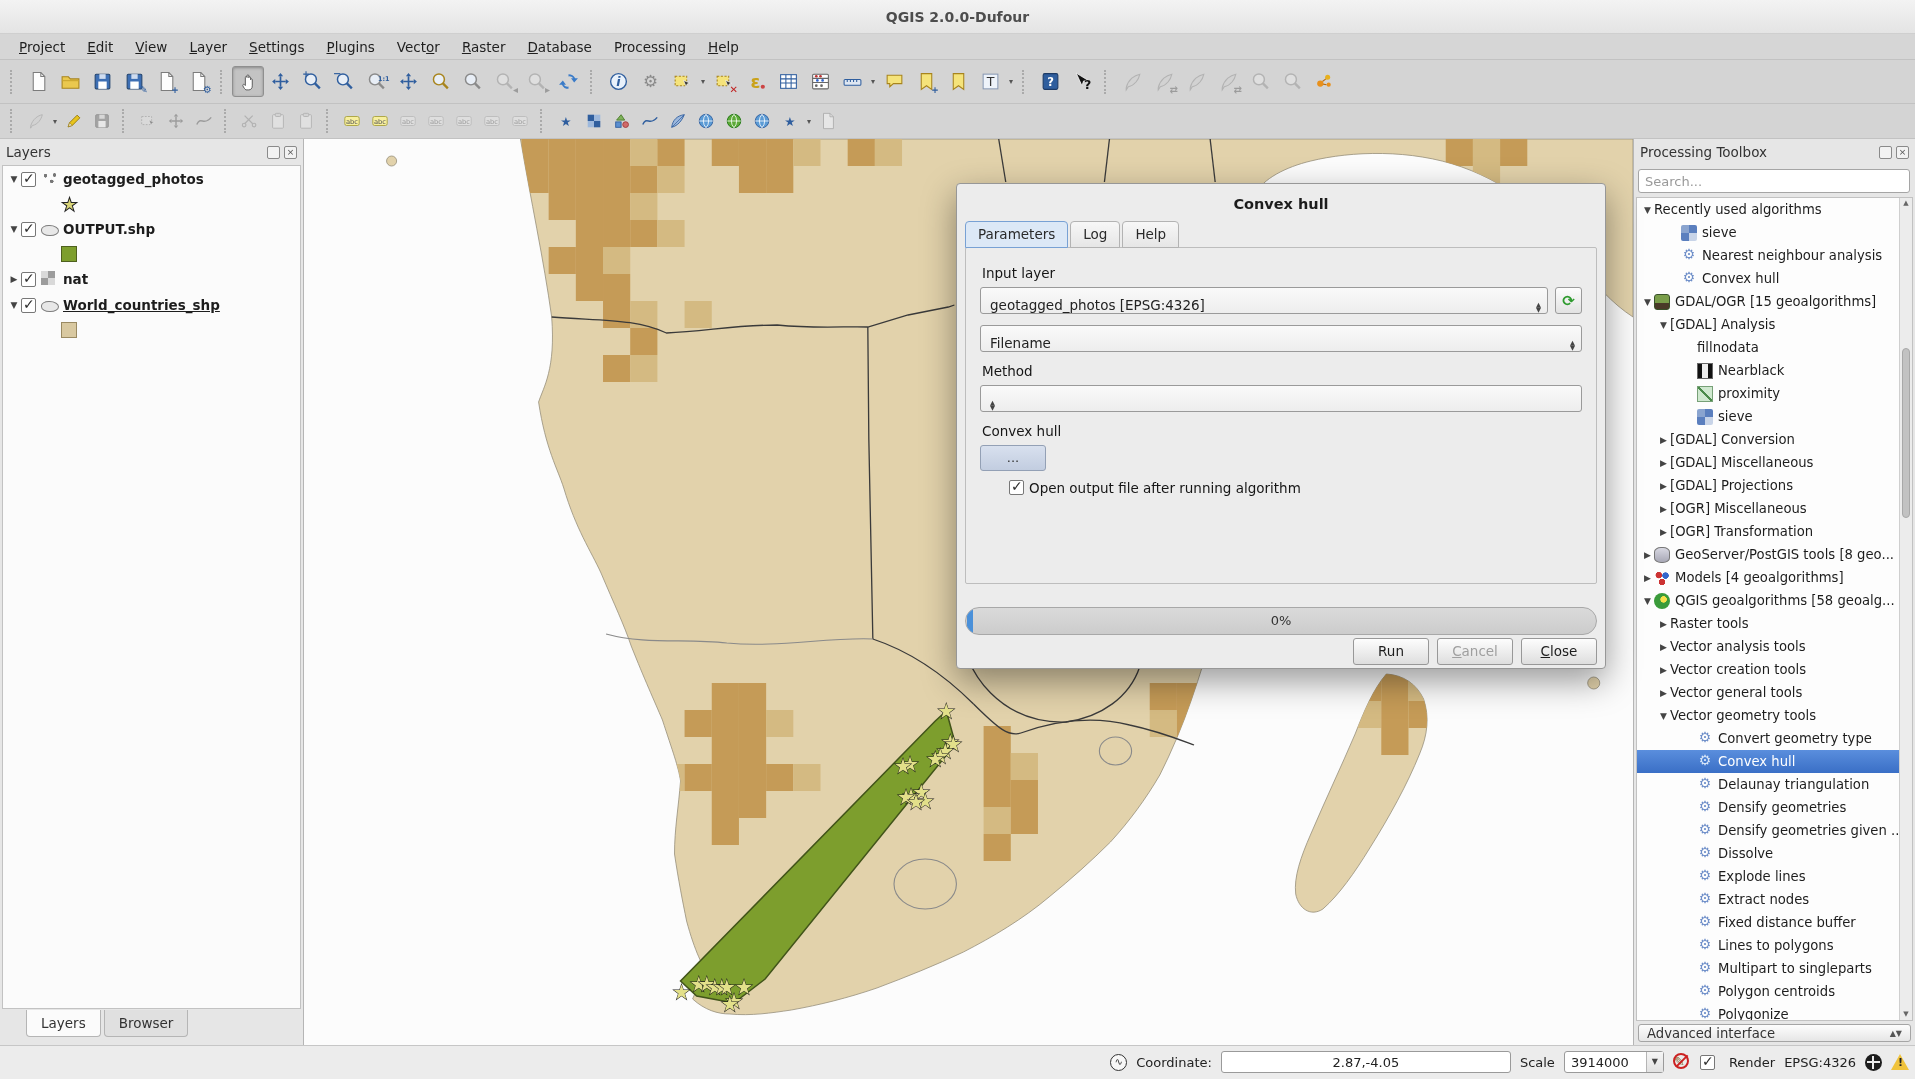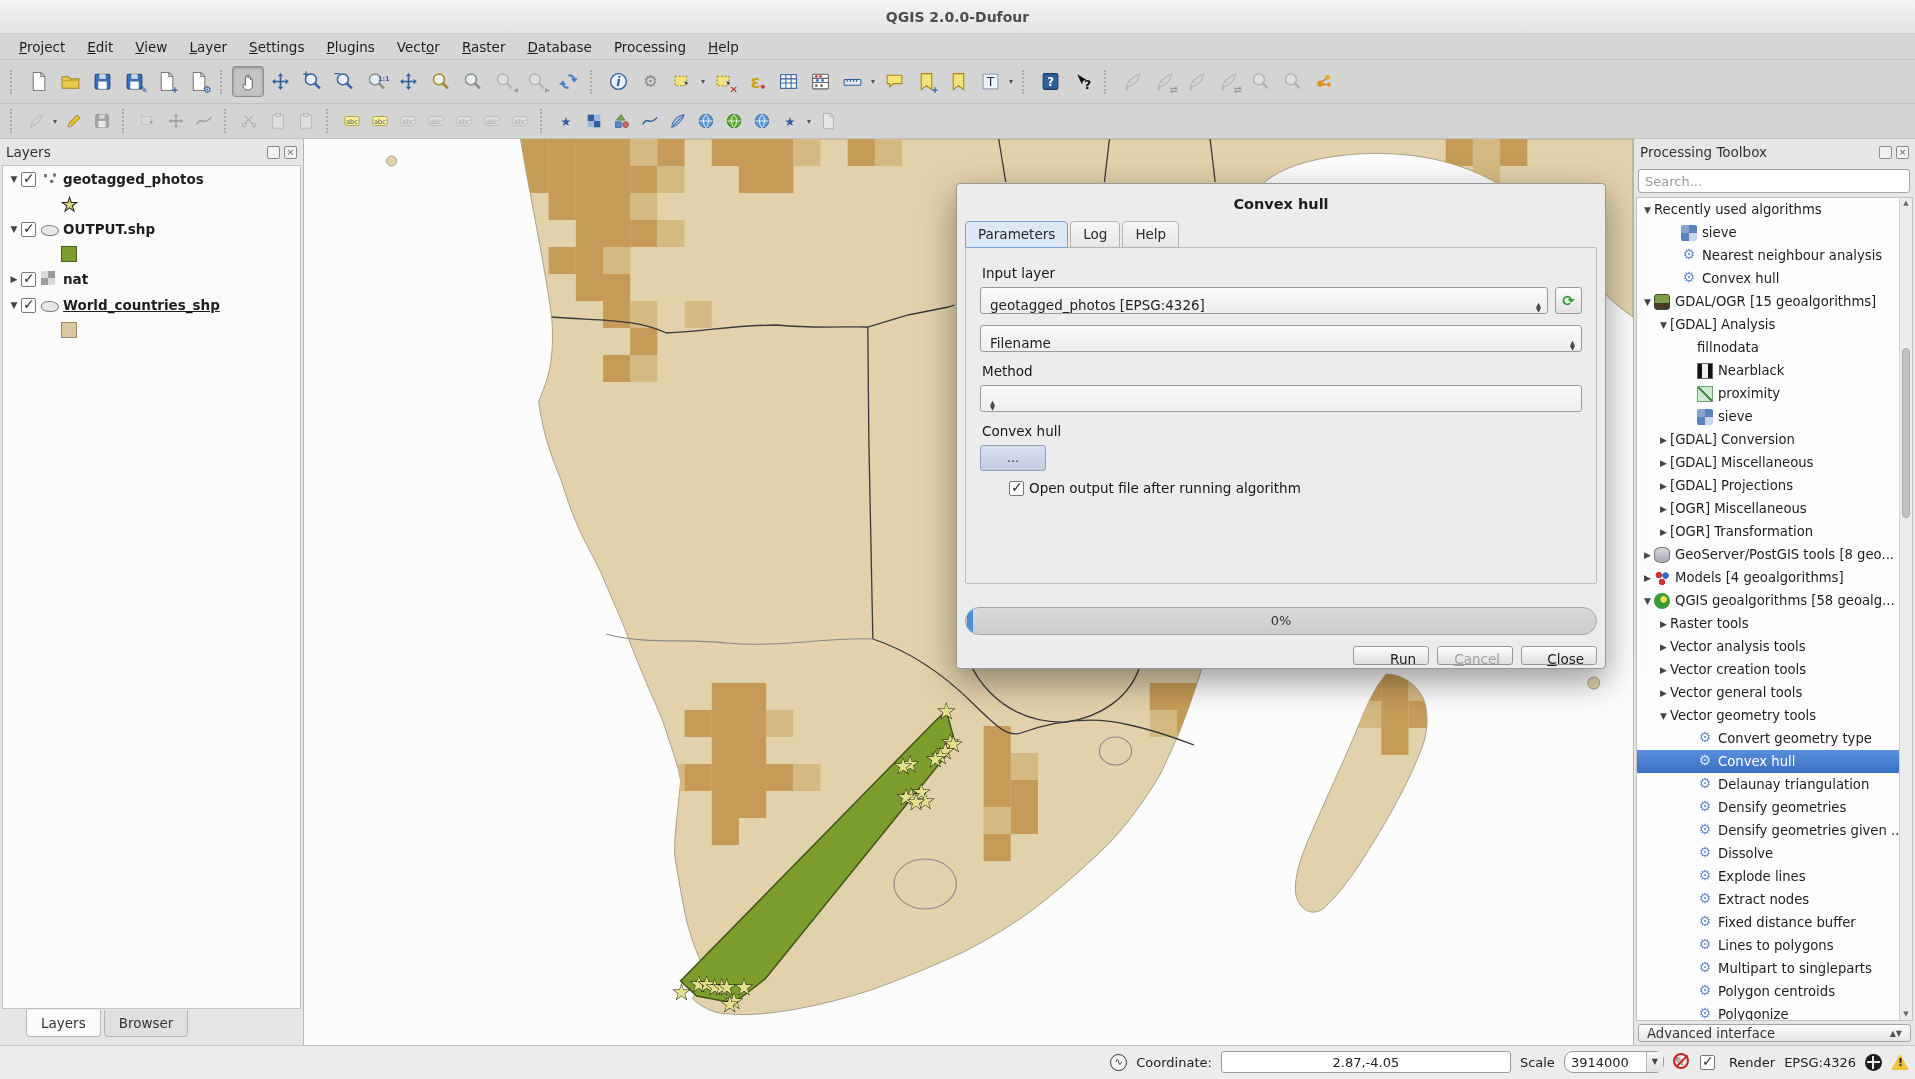--- a/index.html
+++ b/index.html
@@ -120,39 +120,39 @@
   .inrow{display:flex;align-items:flex-start;gap:7px;}
   .inrow .combo{flex:1;}
   .iterbtn{width:27px;height:27px;border:1px solid #9a9a9a;border-radius:3px;background:linear-gradient(#fdfdfd,#e2e2e2);
            display:flex;align-items:center;justify-content:center;font-size:15px;font-weight:bold;color:#2f9b2f;flex:none;}
   .outrow{display:flex;gap:8px;}
   .tfield{flex:1;height:26px;border:1px solid #9a9a9a;border-radius:3px;background:#fff;padding:0 8px;
           font-size:13.5px;font-family:inherit;color:#333;}
   .tfield::placeholder{color:#8c8c8c;}
   .browse{width:66px;height:26px;border:1px solid #93a0b5;border-radius:3px;background:linear-gradient(#d8e0ee,#c2cde0);
           font-size:13px;color:#333;text-align:center;line-height:24px;flex:none;}
-  .chkrow{display:flex;align-items:flex-end;margin-top:9px;font-size:13.5px;color:#161616;padding-left:29px;}
+  .chkrow{display:flex;align-items:flex-start;margin-top:9px;font-size:13.5px;color:#161616;padding-left:29px;}
   .progress{position:absolute;left:8px;right:8px;bottom:33px;height:28px;border:1px solid #a8a8a8;border-radius:14px;
             background:linear-gradient(#dadada,#cccccc);text-align:center;line-height:26px;font-size:13px;color:#333;
             overflow:hidden;}
   .progress .chunk{position:absolute;left:1px;top:1px;bottom:1px;width:6px;background:var(--accent);border-radius:12px 0 0 12px;}
   .dbtns{position:absolute;right:8px;bottom:3px;display:flex;gap:8px;}
-  .btn{min-width:76px;height:19px;border:1px solid #989898;border-radius:3px;background:linear-gradient(#fdfdfd,#dedede);
-       font-size:13.5px;color:#1d1d1d;text-align:right;line-height:25px;padding:0 12px;}
+  .btn{min-width:76px;height:27px;border:1px solid #989898;border-radius:3px;background:linear-gradient(#fdfdfd,#dedede);
+       font-size:13.5px;color:#1d1d1d;text-align:center;line-height:25px;padding:0 12px;}
   .btn.disabled{color:#9f9f9f;}
   .btn u{text-decoration:underline;}
   
   .statusbar{height:33px;background:#ececec;border-top:1px solid #c6c6c6;display:flex;align-items:center;
              font-size:13px;color:#222;padding:0 6px;}
   .sb-right{margin-left:auto;display:flex;align-items:center;gap:9px;}
   .sicon{width:17px;height:17px;border-radius:50%;border:1.5px solid #333;background:#f8f8f8;
          color:#333;font-size:10px;text-align:center;line-height:14px;flex:none;}
   .coordinput{width:290px;height:22px;border:1px solid #9a9a9a;border-radius:3px;background:#fff;text-align:center;
               font-size:13px;font-family:inherit;color:#222;}
-  .scombo{width:100px;height:22px;border:1px solid #9a9a9a;border-radius:9px;background:#fff;display:flex;
+  .scombo{width:100px;height:22px;border:1px solid #9a9a9a;border-radius:3px;background:#fff;display:flex;
           align-items:center;font-size:13px;}
   .scombo .v{flex:1;padding-left:6px;}
   .scombo .ab{width:17px;align-self:stretch;border-left:1px solid #b5b5b5;background:linear-gradient(#f5f5f5,#e2e2e2);
               font-size:8px;text-align:center;line-height:20px;color:#444;}
   .pslash{position:relative;width:18px;height:18px;flex:none;}
   .pslash .p{position:absolute;left:1px;top:1px;font-size:13px;color:#8a6d3b;}
   .pslash .s{position:absolute;left:0;top:0;width:16px;height:16px;border:2px solid #cc2222;border-radius:50%;}
   .pslash .s::after{content:"";position:absolute;left:-1px;top:5px;width:16px;height:2px;background:#cc2222;transform:rotate(-45deg);}
   .crsglobe{width:17px;height:17px;border-radius:50%;background:#1d1d1d;position:relative;flex:none;}
   .crsglobe::after{content:"";position:absolute;left:7px;top:2px;bottom:2px;width:2px;background:#ececec;}

